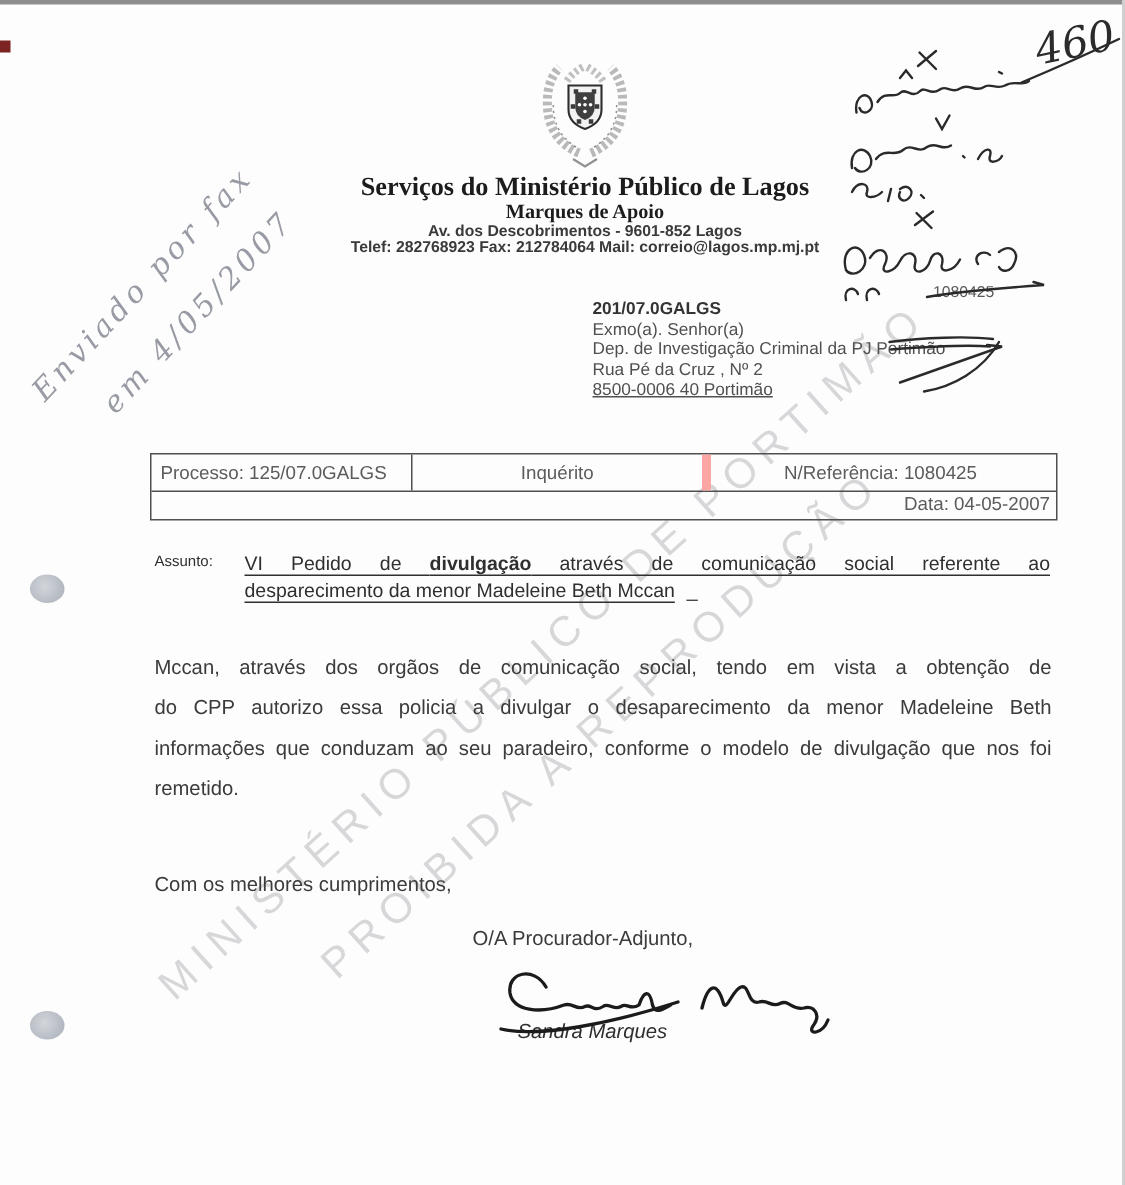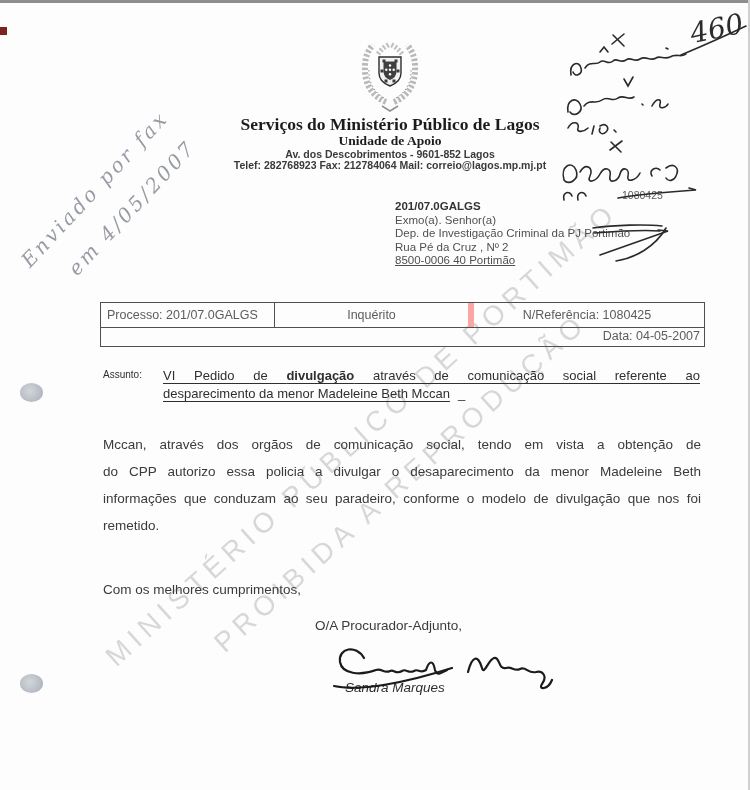--- a/index.html
+++ b/index.html
@@ -123,37 +123,37 @@
   <g fill="#fff">
       <circle cx="38" cy="25.5" r="1.2"></circle>
       <circle cx="34.3" cy="29.8" r="1.2"></circle>
       <circle cx="41.7" cy="29.8" r="1.2"></circle>
       <circle cx="38" cy="29.8" r="1.2"></circle>
       <circle cx="38" cy="34.3" r="1.2"></circle>
     </g>
 </svg>
 
 <div class="hdr org" style="position:absolute;">Serviços do Ministério Público de Lagos</div>
-<div class="hdr unit" style="position:absolute;">Unidade de Apoio</div>
+<div class="hdr unit" style="position:absolute;">Marques de Apoio</div>
 <div class="hdr addr" style="position:absolute;">Av. dos Descobrimentos - 9601-852 Lagos</div>
 <div class="hdr contacts" style="position:absolute;">Telef: 282768923   Fax: 212784064  Mail: correio@lagos.mp.mj.pt</div>
 
 <div class="recipient">
   <div class="ref">201/07.0GALGS</div>
   <div>Exmo(a). Senhor(a)</div>
   <div><span>Dep. de Investigação Criminal da PJ </span><span>Portimão</span></div>
   <div>Rua Pé da Cruz , Nº 2</div>
   <div class="postal">8500-0006 40   Portimão</div>
 </div>
 
 <div class="ref-annot">1080425</div>
 
 <div class="reftable">
   <div class="r1">
-    <div class="c1">Processo: 201/07.0GALGS</div>
+    <div class="c1">Processo: 125/07.0GALGS</div>
     <div class="c2">Inquérito</div>
     <div class="c3">N/Referência: 1080425</div>
   </div>
   <div class="r2">Data: 04-05-2007</div>
 </div>
 
 <div class="subj-label">Assunto:</div>
 <div class="subject">
   <div class="jline"><span class="uline"><span>VI Pedido de </span><b>divulgação</b><span> através de comunicação social referente ao</span></span></div>
   <div class="l2"><span class="uline">desparecimento da menor Madeleine Beth Mccan</span><span class="suffix">_</span></div>

